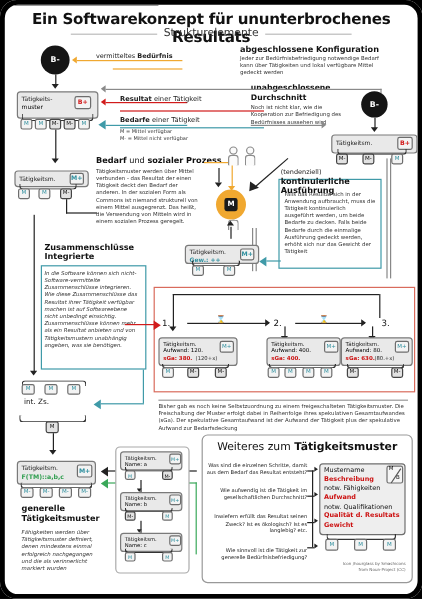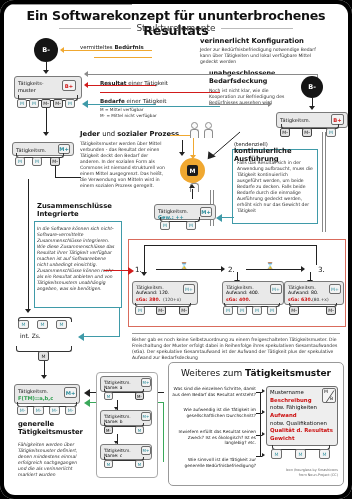--- a/index.html
+++ b/index.html
@@ -139,28 +139,28 @@
   <div style="position:absolute;left:96px;top:76px;font-size:5.6px;color:#222;white-space:nowrap;"><b>Resultat</b><span> einer Tätigkeit</span></div>
 
   <div class="ln h tl" style="left:84px;top:99.5px;width:68px;"></div>
   <div class="arrow ar-l tl" style="left:78px;top:95.5px;border-top-width:4px;border-bottom-width:4px;border-right-width:6px;"></div>
   <div style="position:absolute;left:96px;top:94px;font-size:5.6px;color:#222;white-space:nowrap;"><b>Bedarfe</b><span> einer Tätigkeit</span></div>
   <div class="ln h tl" style="left:96px;top:101.5px;width:120px;height:.8px;"></div>
   <div style="position:absolute;left:96px;top:103px;font-size:4.2px;color:#333;">M = Mittel verfügbar</div>
   <div style="position:absolute;left:96px;top:109px;font-size:4.2px;color:#333;">M- = Mittel nicht verfügbar</div>
 
   <div style="position:absolute;left:196px;top:33px;width:150px;">
-    <div class="h-bold big">verinnerlicht Konfiguration</div>
+    <div class="h-bold big">abgeschlossene Konfiguration</div>
     <div class="body-txt" style="margin-top:2px;width:128px;">Jeder zur Bedürfnisbefriedigung notwendige Bedarf kann über Tätigkeiten und lokal verfügbare Mittel gedeckt werden</div>
   </div>
   <div class="ul-line" style="left:196px;top:62px;width:128px;"></div>
 
   <div style="position:absolute;left:205px;top:66px;width:92px;">
     <div class="h-bold">unabgeschlossene</div>
-    <div class="h-bold">Bedarfsdeckung</div>
+    <div class="h-bold">Durchschnitt</div>
     <div class="body-txt" style="margin-top:2.5px;width:78px;">Noch ist nicht klar, wie die Kooperation zur Befriedigung des Bedürfnisses aussehen wird</div>
   </div>
   <div class="ln h gy" style="left:205px;top:100px;width:60px;"></div>
   <div class="arrow ar-r gy" style="left:264px;top:96.8px;"></div>
 
   <div class="ln h gy" style="left:84px;top:70px;width:230px;"></div>
   <div class="ln v gy" style="left:313px;top:70px;height:4px;"></div>
   <div class="arrow ar-l gy" style="left:80px;top:66.8px;"></div>
 
   <div class="need" style="left:297px;top:72px;width:22px;height:22px;">B-</div>
@@ -186,21 +186,21 @@
   <div class="bracket" style="left:12px;top:149px;width:48px;height:5px;"></div>
   <div class="chip" style="left:11px;top:153px;width:10px;height:9px;color:#2f8f9e;">M</div>
   <div class="chip" style="left:28px;top:153px;width:10px;height:9px;color:#2f8f9e;">M</div>
   <div class="chip dark" style="left:46px;top:153px;width:10px;height:9px;">M-</div>
 
   <div class="ln v" style="left:51px;top:162px;height:12px;"></div>
   <div class="ln h" style="left:51px;top:173px;width:26px;"></div>
 
   <div style="position:absolute;left:76px;top:126px;width:108px;">
     <div class="h-bold big">
-      <span>Jeder</span><span style="font-weight:normal;"> und </span><span>sozialer Prozess</span>
+      <span>Bedarf</span><span style="font-weight:normal;"> und </span><span>sozialer Prozess</span>
     </div>
     <div class="body-txt" style="margin-top:3px;width:86px;">Tätigkeitsmuster werden über Mittel verbunden - das Resultat der einen Tätigkeit deckt den Bedarf der anderen. In der sozialen Form als Commons ist niemand strukturell von einem Mittel ausgegrenzt. Das heißt, die Verwendung von Mitteln wird in einem sozialen Prozess geregelt.</div>
   </div>
   <div class="ln h or" style="left:166px;top:131px;width:24px;"></div>
   <div class="ln v or" style="left:189px;top:131px;height:22px;"></div>
   <div class="arrow ar-d or" style="left:186px;top:151px;"></div>
 
   <div class="person" style="left:186px;top:118px;">
     <div class="head"></div>
         <div class="body"></div>

